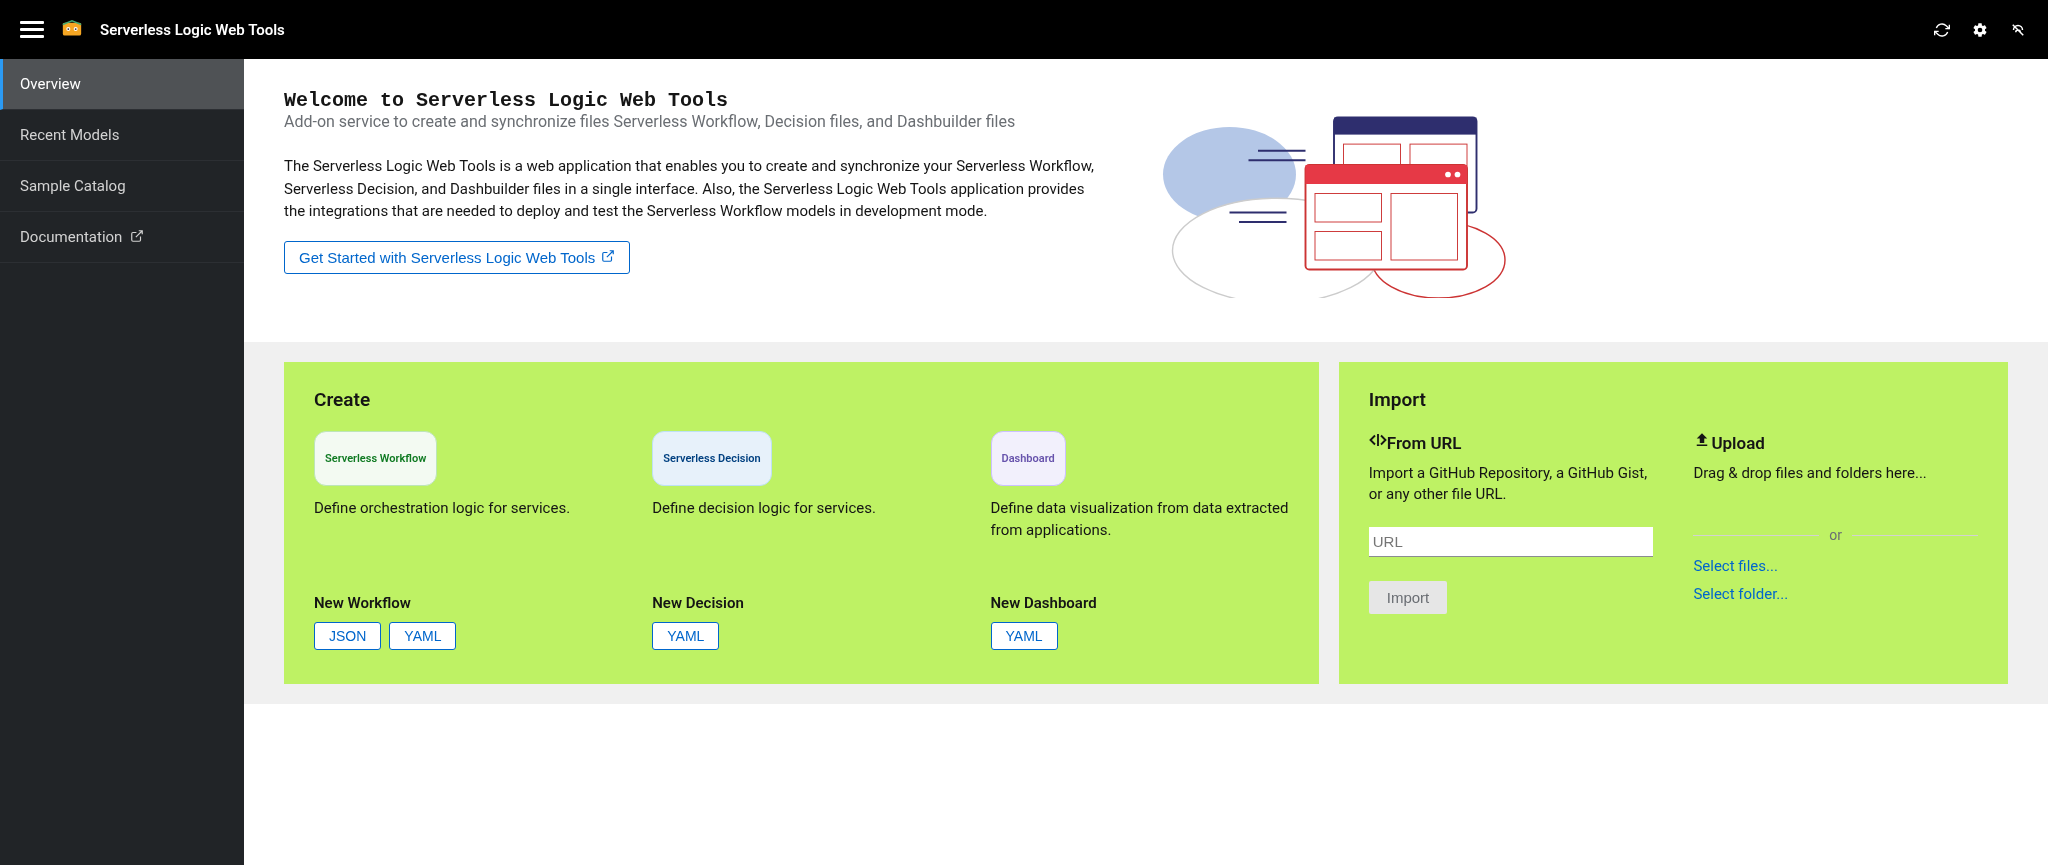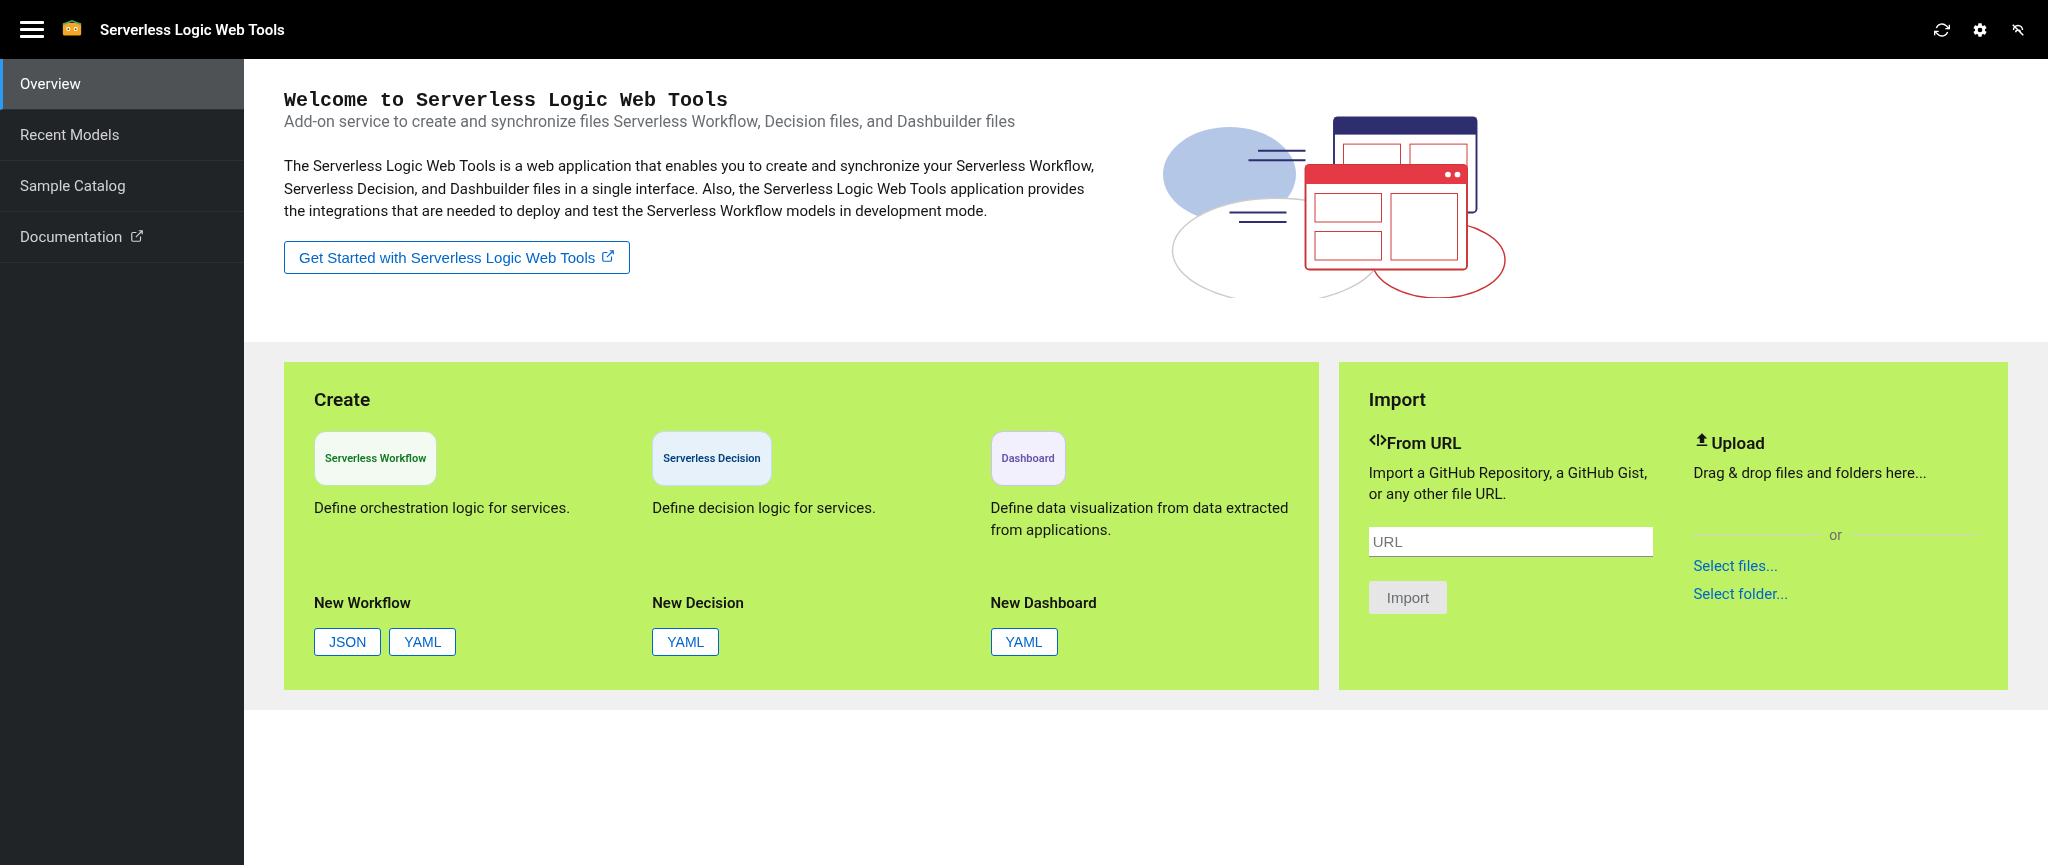--- a/index.html
+++ b/index.html
@@ -35,21 +35,21 @@
 .card h2 { font-size: 19px; font-weight: 600; margin-bottom: 20px; }
 .create-grid { display: flex; gap: 40px; }
 .create-col { flex: 1; }
 .tag { display: inline-block; font-size: 11px; font-weight: 600; padding: 20px 10px; border-radius: 12px; border: 1px solid; margin-bottom: 12px; }
 .tag-green { background: #f3faf2; color: #0f7a22; border-color: #bde5b8; }
 .tag-blue { background: #e7f1fa; color: #004080; border-color: #bee1f4; }
 .tag-purple { background: #f2f0fc; color: #6753ac; border-color: #cbc1ff; }
 .create-desc { font-size: 15px; line-height: 1.45; margin-bottom: 30px; min-height: 66px; }
 .create-new { font-size: 15px; font-weight: 600; margin-bottom: 10px; }
 .btn-row { display: flex; gap: 8px; }
-.btn-sm { border: 1px solid #06c; color: #06c; background: #fff; padding: 5px 14px; font-size: 14px; border-radius: 3px; cursor: pointer; margin-top: 6px; }
+.btn-sm { border: 1px solid #06c; color: #06c; background: #fff; padding: 5px 14px; font-size: 14px; border-radius: 3px; cursor: pointer; }
 
 .import-grid { display: flex; gap: 40px; }
 .import-col { flex: 1; }
 .import-head { display: flex; align-items: flex-end; gap: 0; font-size: 17px; font-weight: 600; margin-bottom: 10px; }
 .import-desc { font-size: 15px; line-height: 1.4; margin-bottom: 20px; min-height: 44px; }
 .url-input { width: 100%; border: none; border-bottom: 1px solid #8a8d90; padding: 6px 4px; font-size: 15px; outline: none; margin-bottom: 24px; }
 .btn-import { background: #e6e6e6; color: #6a6e73; border: none; padding: 8px 18px; font-size: 15px; border-radius: 2px; cursor: not-allowed; }
 .divider { display: flex; align-items: center; gap: 10px; margin: 6px 0 14px; color: #6a6e73; font-size: 14px; }
 .divider::before, .divider::after { content: ""; flex: 1; height: 1px; background: #d2d2d2; }
 .link { color: #06c; font-size: 15px; cursor: pointer; display: block; margin-bottom: 10px; margin-top: 9px; }

